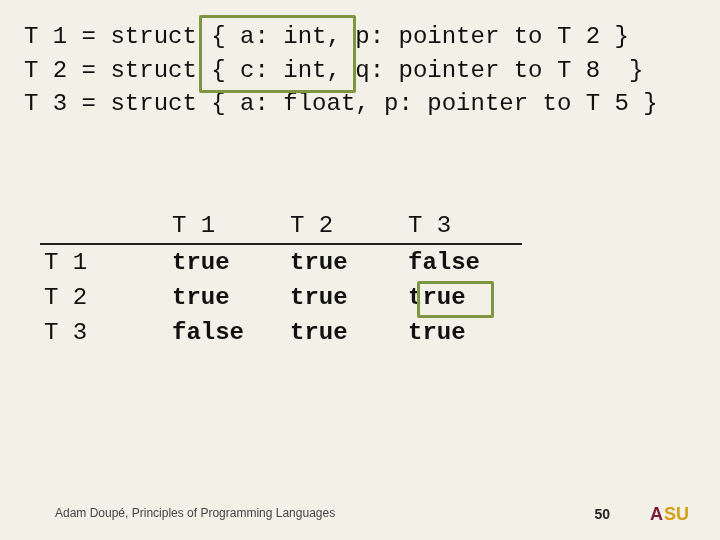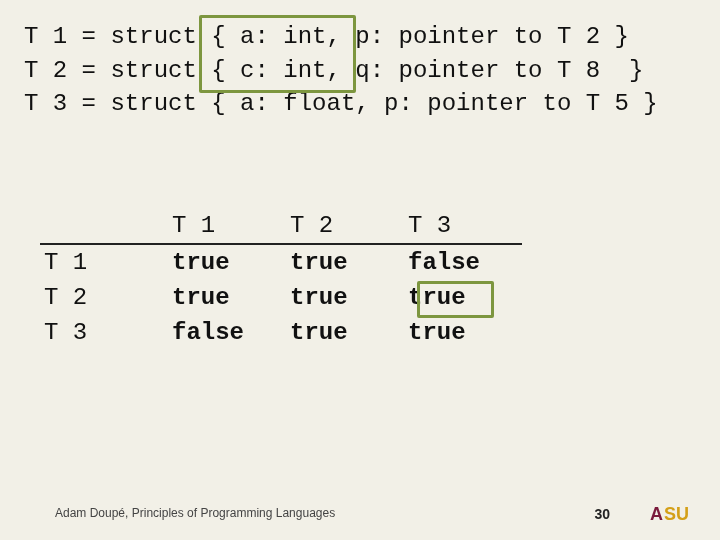--- a/index.html
+++ b/index.html
@@ -137,20 +137,20 @@
           <td>true</td>
           <td>true</td>
         </tr>
       </tbody>
     </table>
   </div>
 
   <div class="highlight-box hl2"></div>
 
   <div class="footer">Adam Doupé, Principles of Programming Languages</div>
-  <div class="pagenum">30</div>
+  <div class="pagenum">50</div>
 
   <svg class="logo" viewBox="0 0 50 26">
     <text x="0" y="20" class="asu-a">A</text>
     <text x="14" y="20" class="asu-su">SU</text>
   </svg>
 
 </div>
 
 </body></html>

